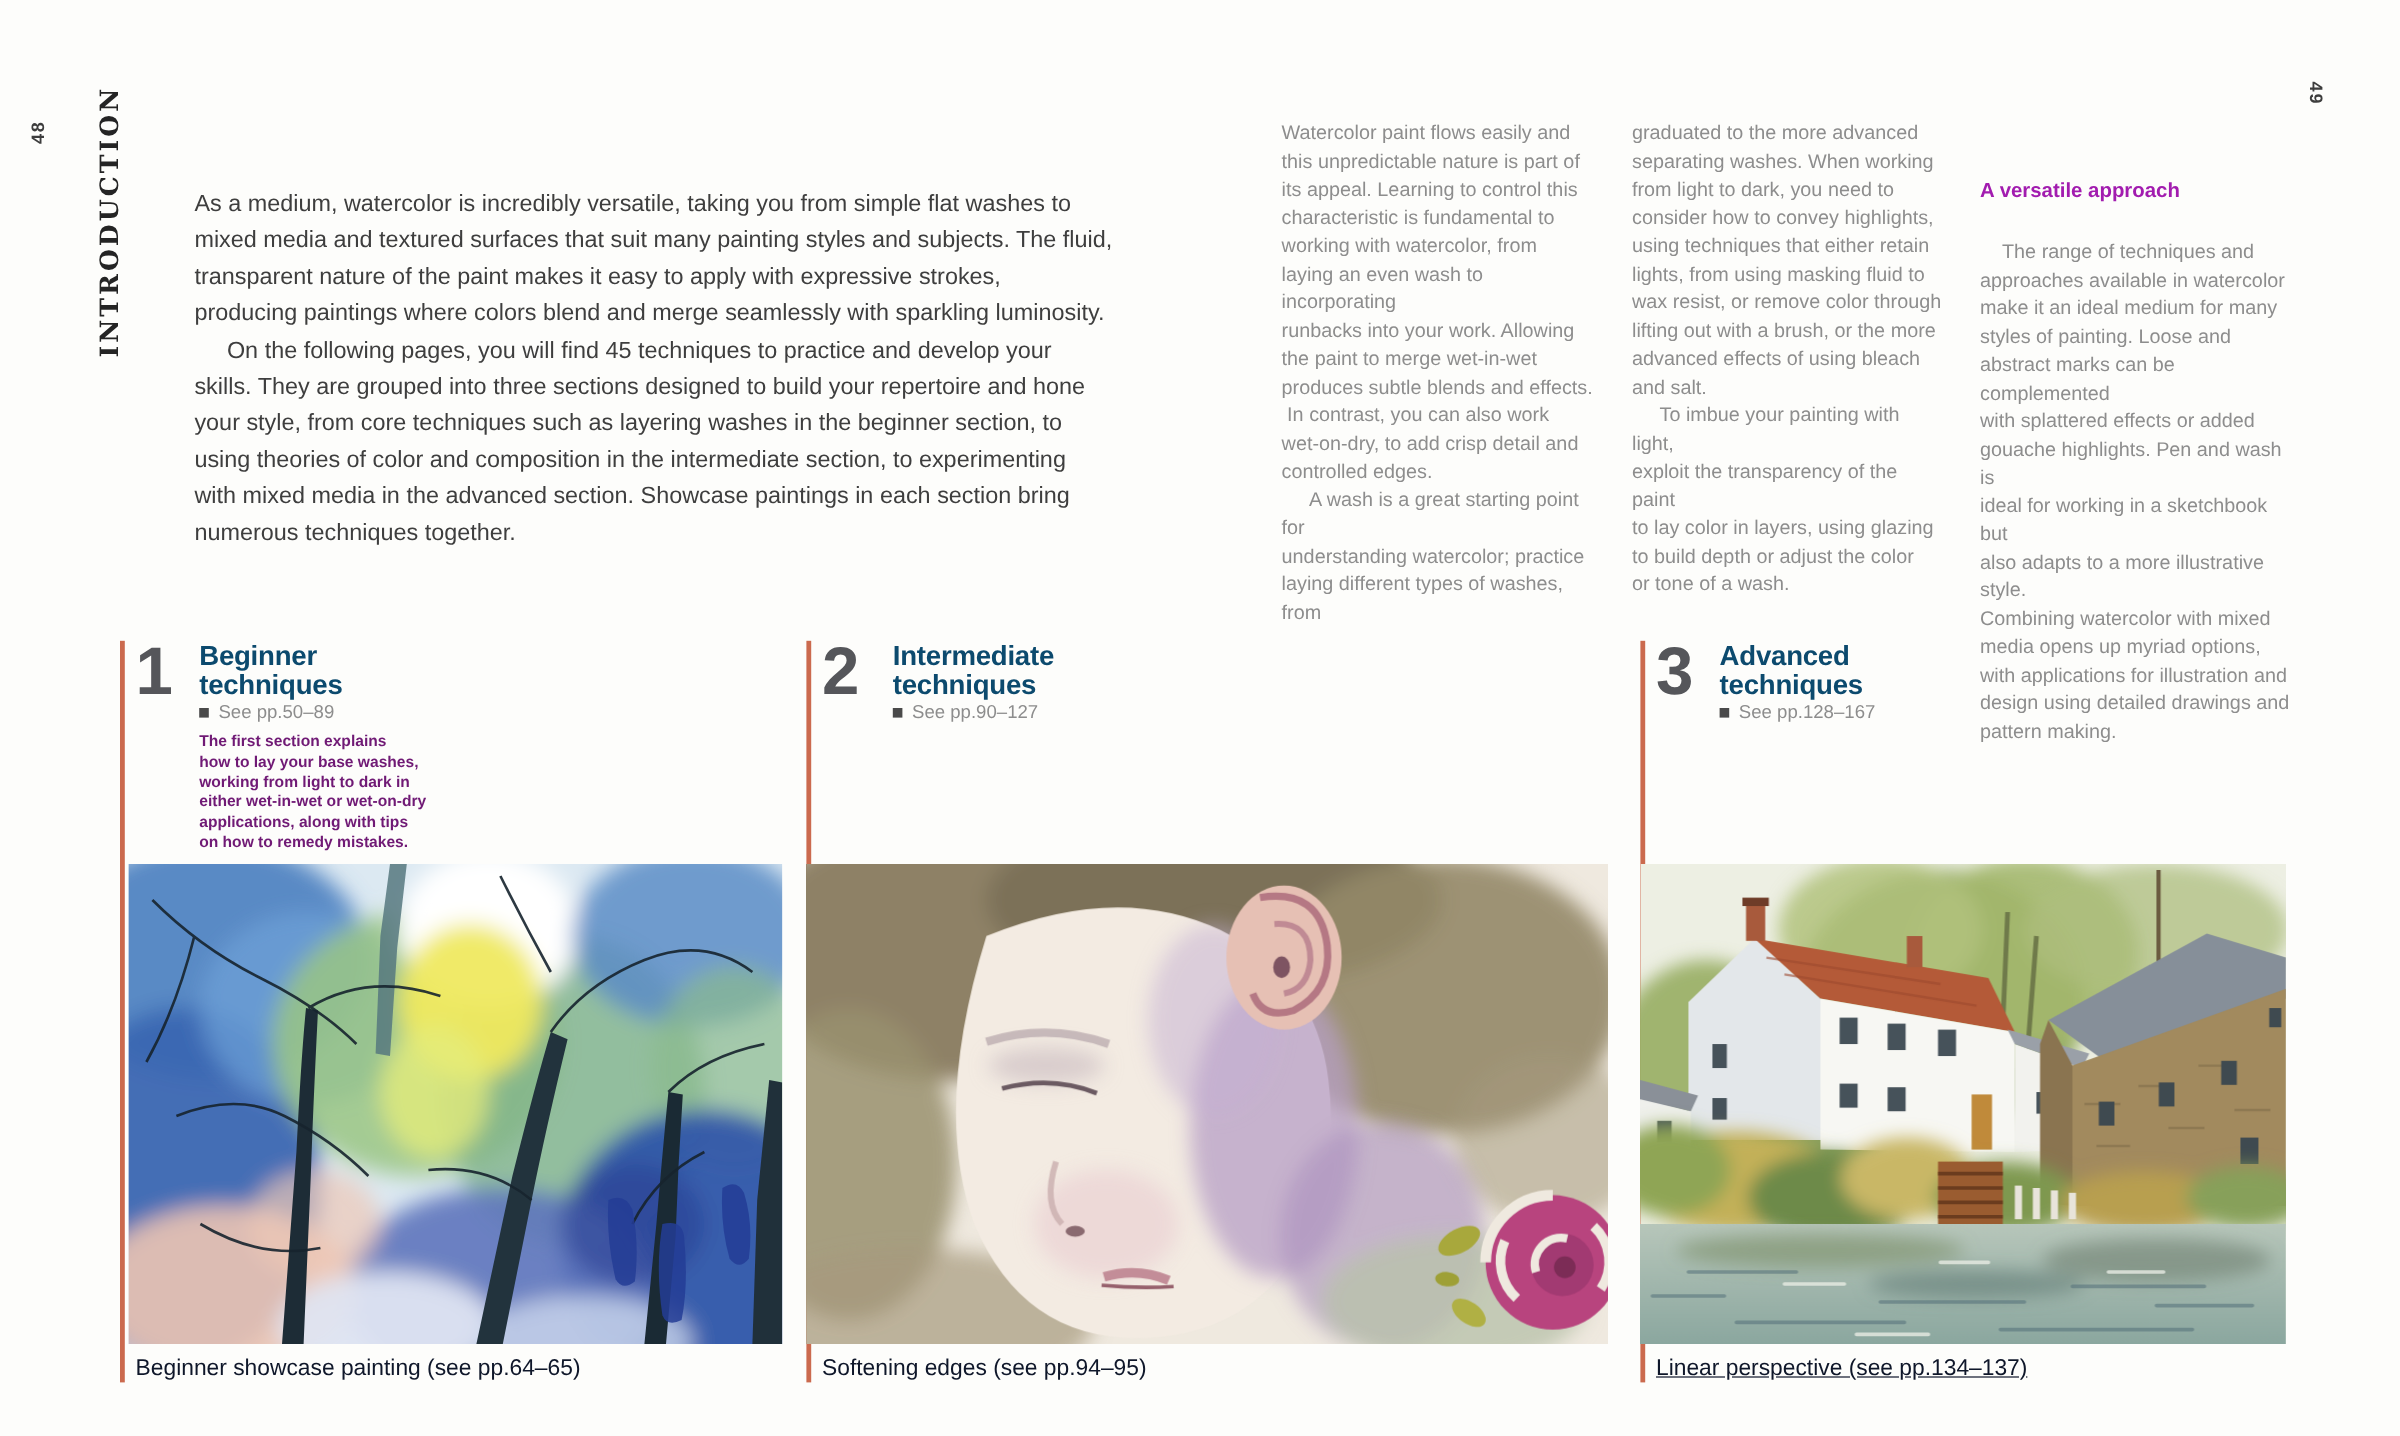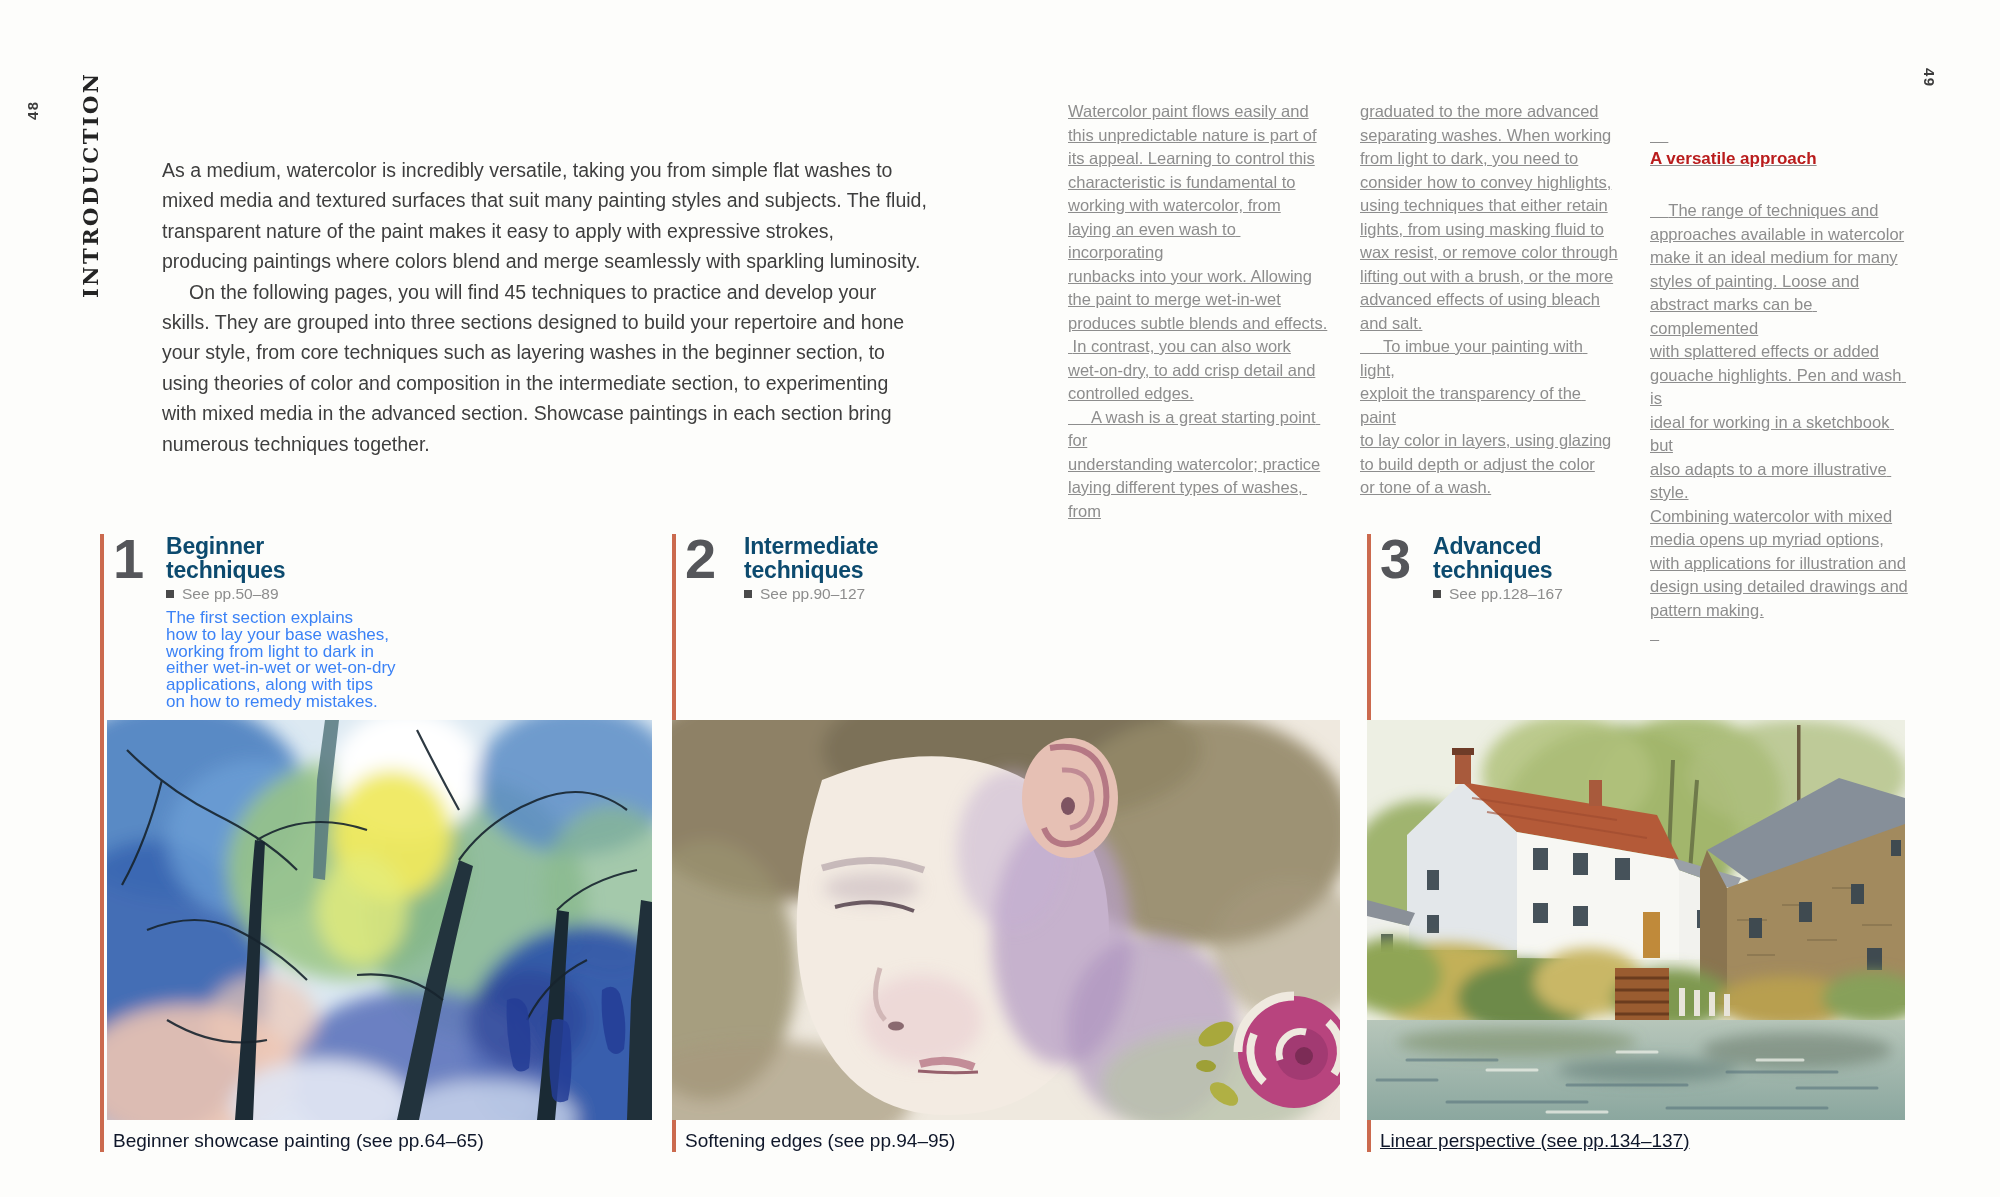--- a/index.html
+++ b/index.html
@@ -35,46 +35,45 @@
   .title .bold{font-weight:bold;}
   .intro{
     left:162px;top:155px;width:780px;
     font-size:19.5px;line-height:30.4px;color:#3e3e3e;
     white-space:pre-wrap;
   }
   
   .col{
     top:100px;font-size:16.5px;line-height:23.5px;color:#8d8d8d;
     white-space:pre-wrap;
-    text-decoration:underline;
   }
   .col1{left:1068px;width:260px;}
   .col2{left:1360px;width:260px;}
   .col3{left:1650px;width:262px;}
   .col-heading{
-    font-size:17px;font-weight:bold;color:#b91c1c;
+    font-size:17px;font-weight:bold;color:#a21caf;
     margin:0 0 5px 0;white-space:normal;
   }
   
   .accent-bar{top:534px;width:4px;height:618px;background:var(--accent,#cb6a4e);}
   .bar1{left:100px;} .bar2{left:672px;} .bar3{left:1367px;}
   .sec-number{
     top:531px;font-size:56px;line-height:56px;font-weight:bold;color:#55565a;
   }
   .num1{left:113px;} .num2{left:685px;} .num3{left:1380px;}
   .sec-title{
     top:534px;font-size:23px;line-height:24px;font-weight:bold;color:#0c4a6e;
     white-space:pre-wrap;letter-spacing:-0.2px;
   }
   .sec-see{
     top:585px;font-size:15.5px;color:#8d8d8d;display:flex;align-items:center;gap:8px;
   }
   .sq-bullet{width:8px;height:8px;background:#4a4a4a;display:inline-block;flex:0 0 auto;}
   .sec-desc{
-    top:610px;font-size:17px;line-height:16.8px;color:#3b82f6;white-space:pre-wrap;
+    top:610px;font-size:13px;line-height:16.8px;color:#701a75;white-space:pre-wrap;font-weight:bold;
   }
   .tx1{left:166px;} .tx2{left:716px;margin-left:28px;} .tx3{left:1433px;}
   
   .painting{top:720px;height:400px;overflow:hidden;}
   .img1{left:107px;width:545px;}
   .img2{left:672px;width:668px;}
   .img3{left:1367px;width:538px;}
   .painting svg{display:block;width:100%;height:100%;}
   .caption{
     top:1130px;font-size:19px;color:#0f172a;white-space:nowrap;

